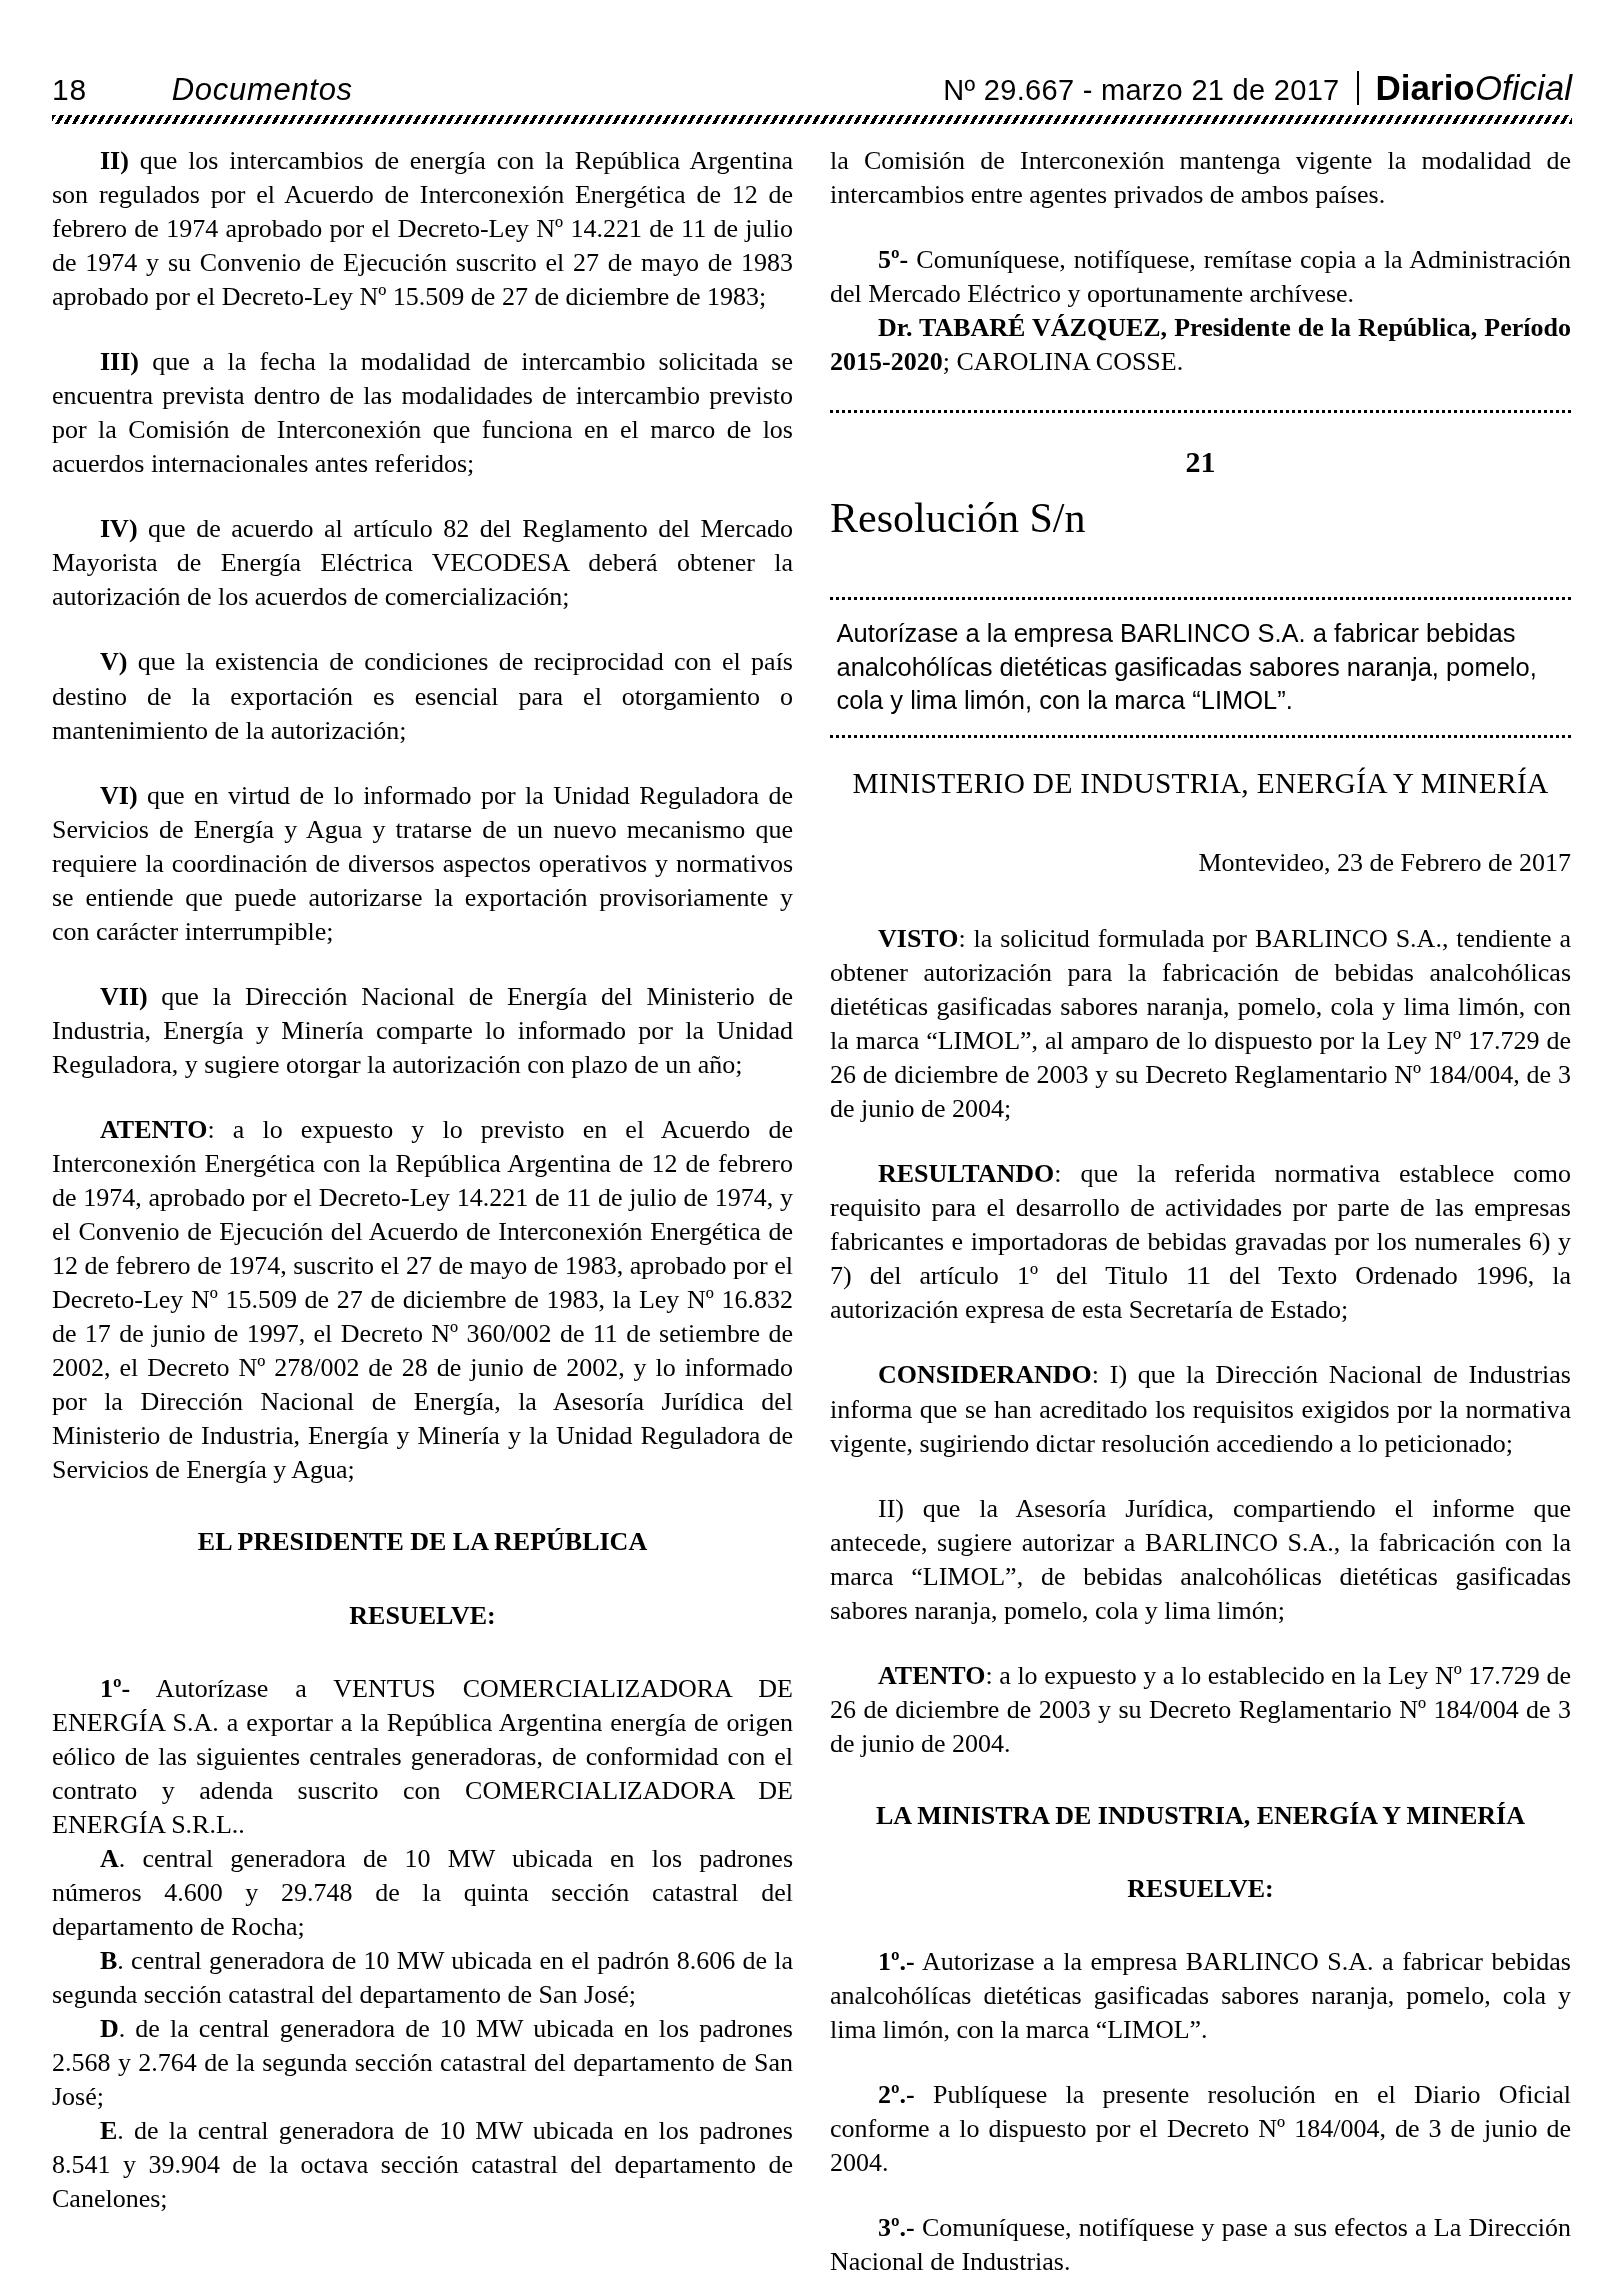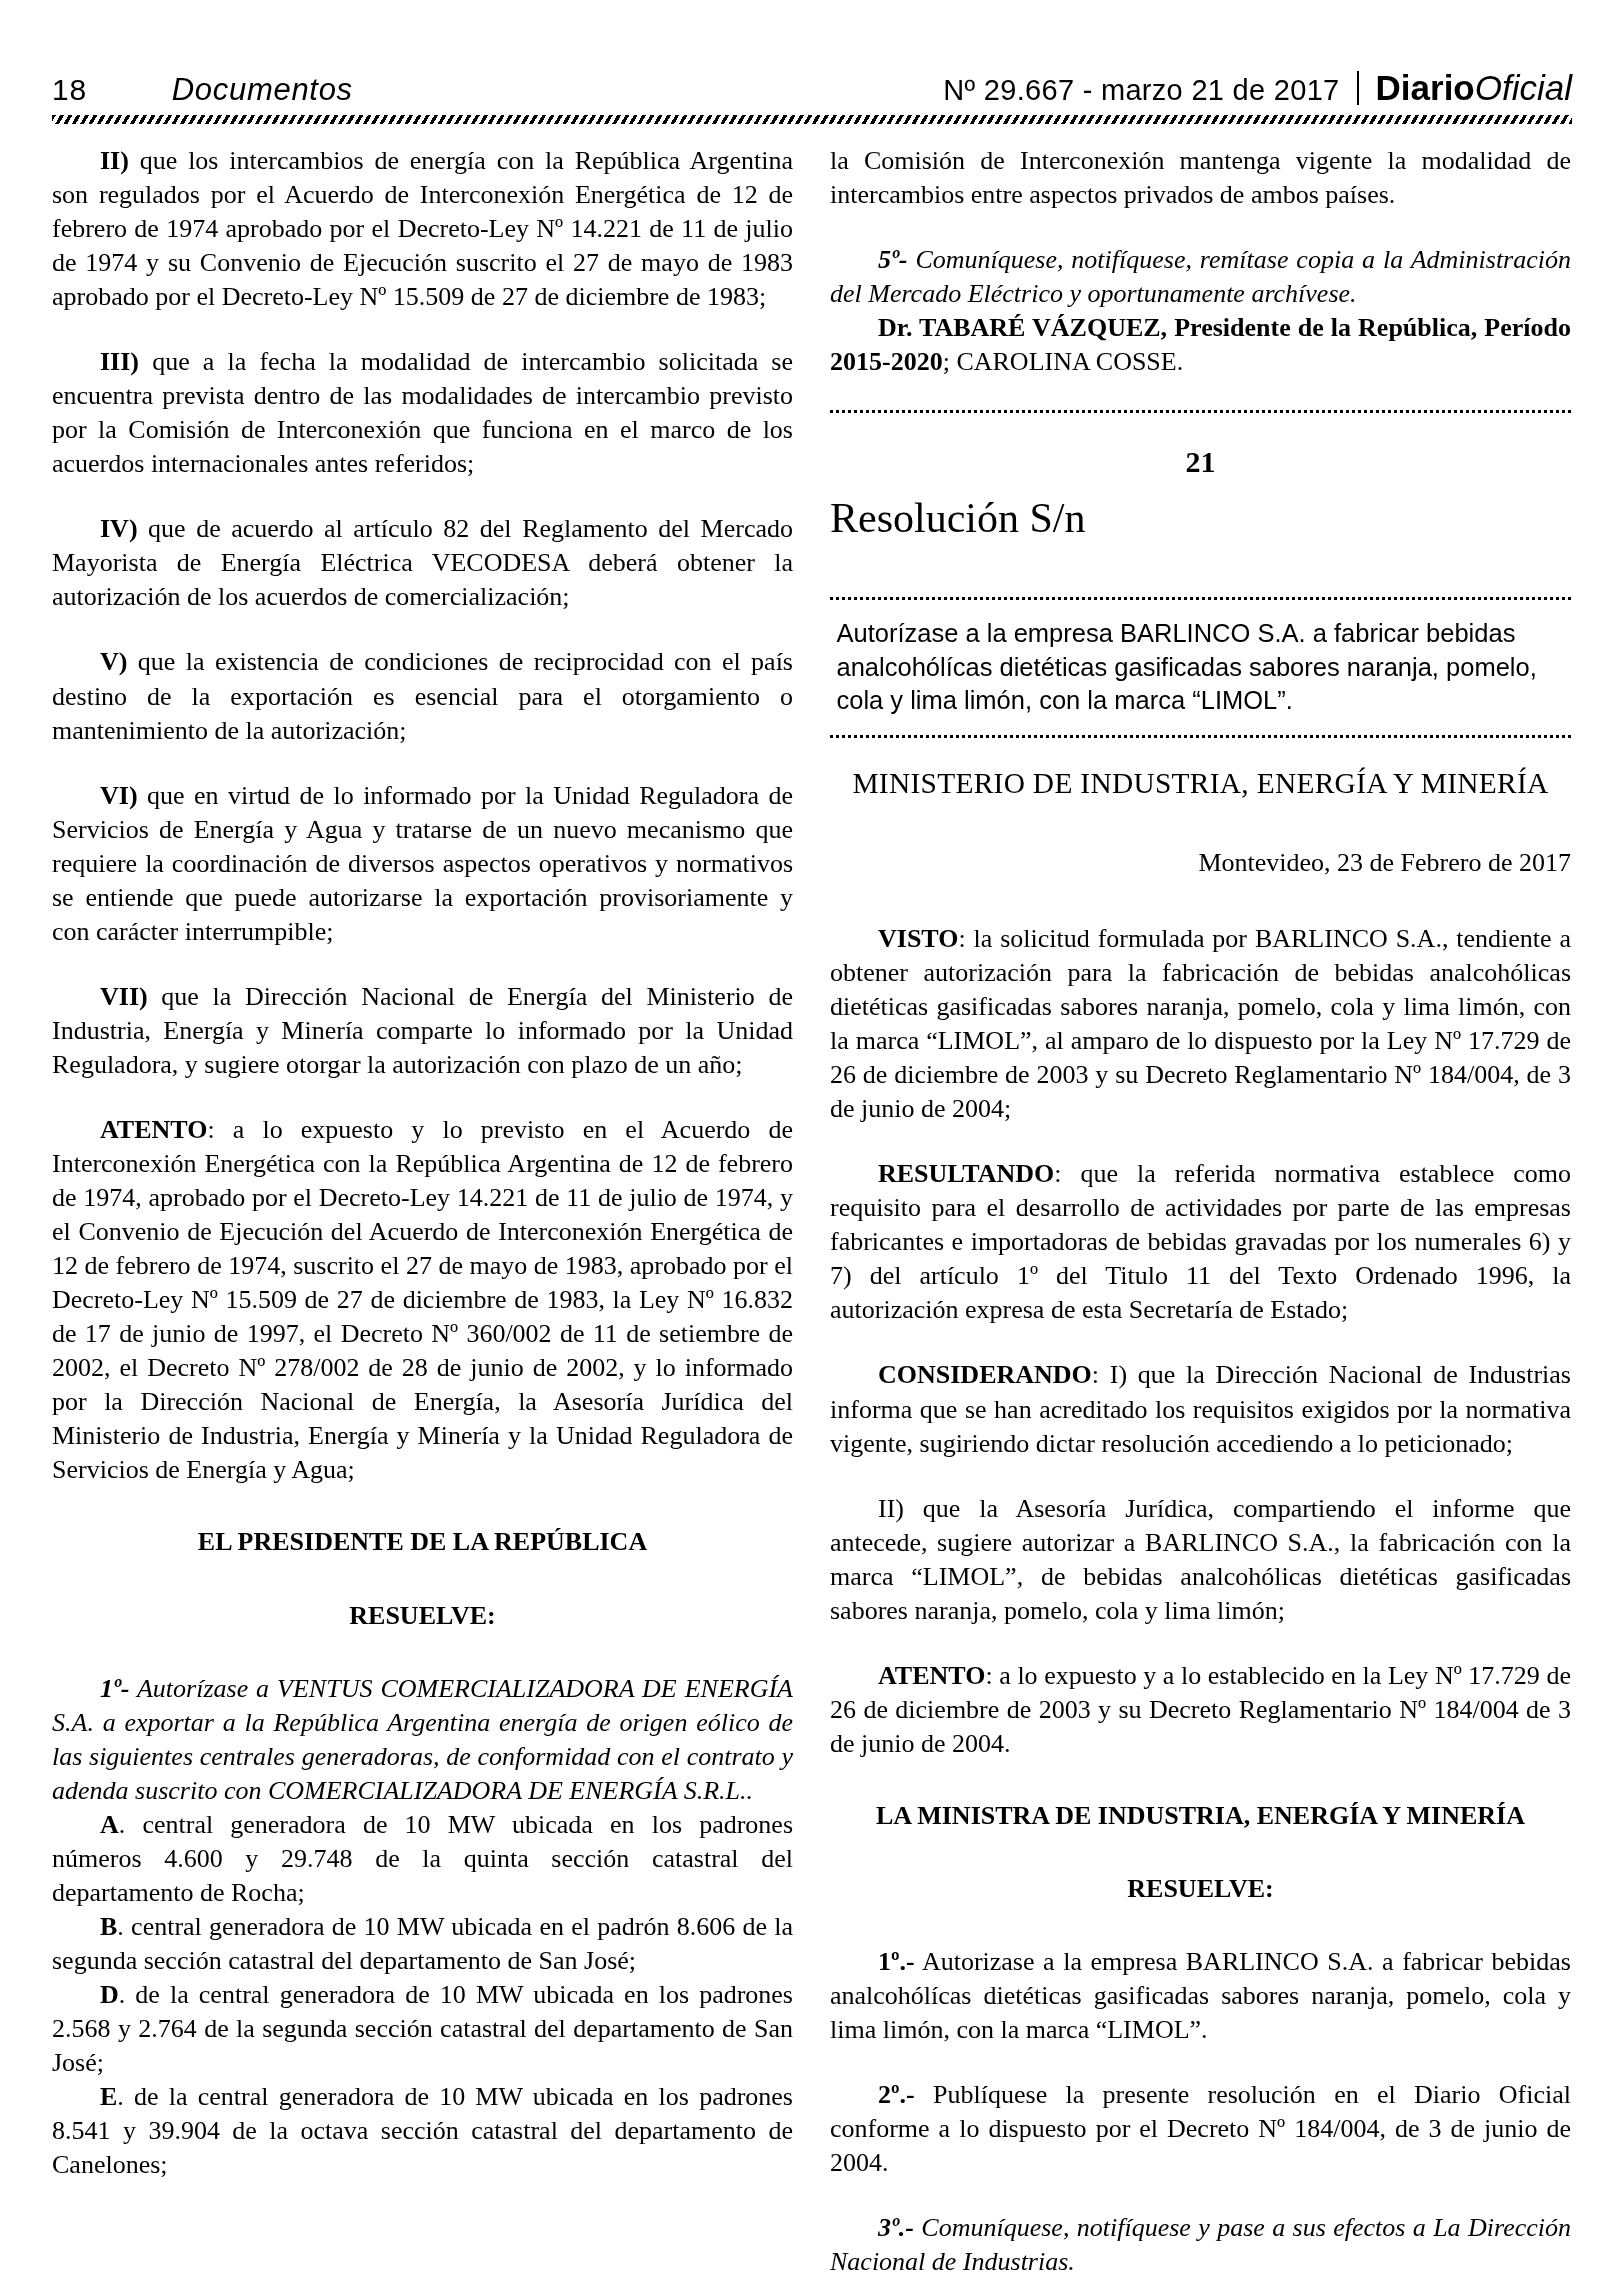--- a/index.html
+++ b/index.html
@@ -29,21 +29,21 @@
   .rope-rule{
     margin-top:6.5px;height:9.8px;
     background:repeating-linear-gradient(120deg,#000 0 3.3px,#fff 3.3px 7.2px);
   }
   
   .cols{display:flex;gap:37px;margin-top:19.6px;}
   .col{width:741px;font-size:26px;line-height:1.31;}
   
   .para{text-align:justify;text-indent:48px;margin:0 0 31px 0;}
   .para.flush{text-indent:0;}
-  .para.tight{margin-bottom:0;font-style:italic;}
+  .para.tight{margin-bottom:0;}
   .para.sub{margin:0;}
   .heading{text-align:center;font-weight:bold;margin:38px 0 39px 0;}
   .artnum{text-align:center;font-weight:bold;font-size:30px;margin:29px 0 9.2px 0;}
   .title{text-align:left;font-size:42px;margin:3.9px 0 51px 0;}
   .summary{
     font-family:"Liberation Sans", sans-serif;
     font-size:25.5px;line-height:1.33;text-align:left;
     margin:10.5px 0 9.2px 0;padding-left:6.5px;
   }
   .tag{
@@ -85,21 +85,21 @@
           <div class="heading">EL PRESIDENTE DE LA REPÚBLICA</div>
           <div class="heading">RESUELVE:</div>
           <div class="para tight"><b>1º-</b><span> Autorízase a VENTUS COMERCIALIZADORA DE ENERGÍA S.A. a exportar a la República Argentina energía de origen eólico de las siguientes centrales generadoras, de conformidad con el contrato y adenda suscrito con COMERCIALIZADORA DE ENERGÍA S.R.L..</span></div>
           <div class="para sub"><b>A</b><span>. central generadora de 10 MW ubicada en los padrones números 4.600 y 29.748 de la quinta sección catastral del departamento de Rocha;</span></div>
           <div class="para sub"><b>B</b><span>. central generadora de 10 MW ubicada en el padrón 8.606 de la segunda sección catastral del departamento de San José;</span></div>
           <div class="para sub"><b>D</b><span>. de la central generadora de 10 MW ubicada en los padrones 2.568 y 2.764 de la segunda sección catastral del departamento de San José;</span></div>
           <div class="para sub"><b>E</b><span>. de la central generadora de 10 MW ubicada en los padrones 8.541 y 39.904 de la octava sección catastral del departamento de Canelones;</span></div>
         </div>
       <div class="col">
         <div>
-            <div class="para flush"><span>la Comisión de Interconexión mantenga vigente la modalidad de intercambios entre aspectos privados de ambos países.</span></div>
+            <div class="para flush"><span>la Comisión de Interconexión mantenga vigente la modalidad de intercambios entre agentes privados de ambos países.</span></div>
             <div class="para tight"><b>5º-</b><span> Comuníquese, notifíquese, remítase copia a la Administración del Mercado Eléctrico y oportunamente archívese.</span></div>
             <div class="para"><b>Dr. TABARÉ VÁZQUEZ, Presidente de la República, Período 2015-2020</b><span>; CAROLINA COSSE.</span></div>
             <div class="dotted"></div>
             <div class="artnum">21</div>
             <div class="title">Resolución S/n</div>
             <div class="dotted"></div>
             <div class="summary"><span>Autorízase a la empresa BARLINCO S.A. a fabricar bebidas analcohólícas dietéticas gasificadas sabores naranja, pomelo, cola y lima limón, con la marca “LIMOL”.</span></div>
             <div class="dotted"></div>
             <div class="ministry">MINISTERIO DE INDUSTRIA, ENERGÍA Y MINERÍA</div>
             <div class="dateline">Montevideo, 23 de Febrero de 2017</div>

